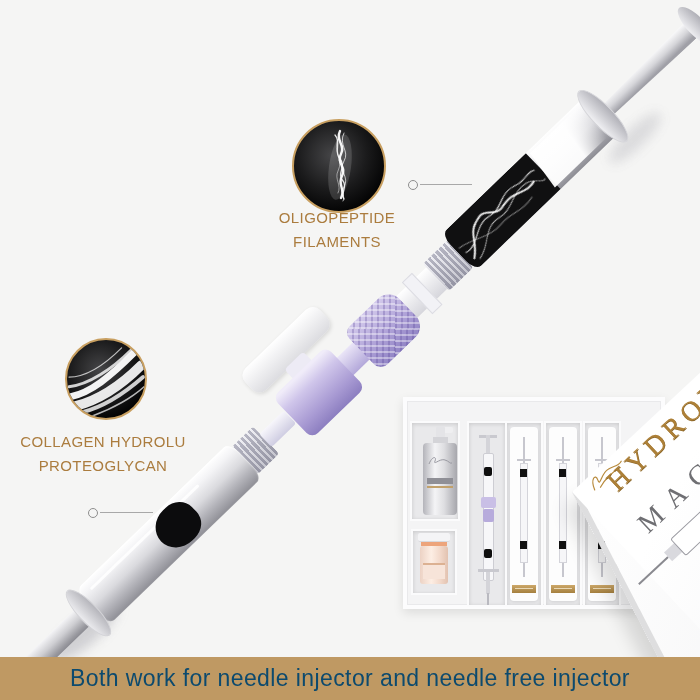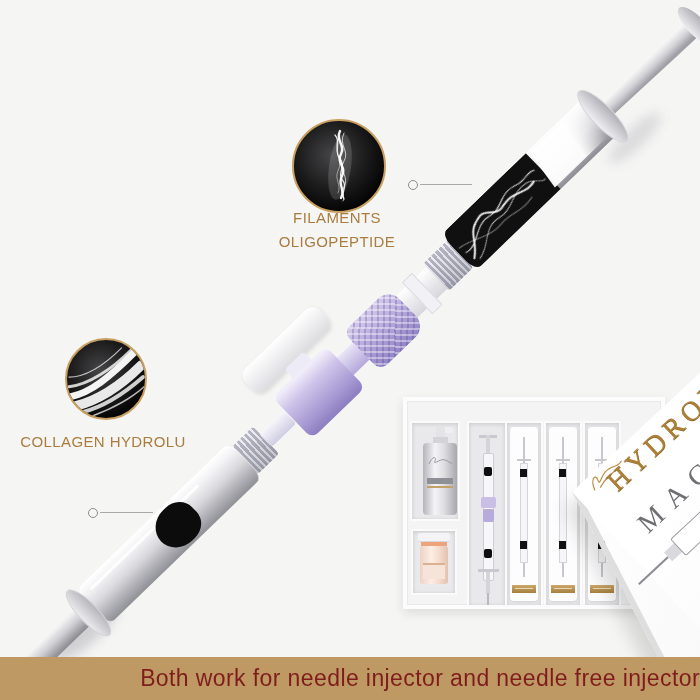--- a/index.html
+++ b/index.html
@@ -125,21 +125,21 @@
   .boxA *{position:absolute;}
   .bx-t1{left:33px;top:6px;font-family:"Liberation Serif",serif;font-size:28px;
         letter-spacing:5px;color:#ad8038;text-shadow:0 1px 0 #8a6527;white-space:nowrap;}
   .bx-t2{left:27px;top:58px;font-family:"Liberation Serif",serif;font-size:28px;
         letter-spacing:11px;color:#6f6f73;white-space:nowrap;}
   .bx-logo{left:14px;top:0px;width:46px;height:20px;}
   .bx-syr{left:-16px;top:92px;width:240px;height:40px;}
 
   
   .banner{position:absolute;left:0;top:657px;width:700px;height:43px;background:#bf9963;z-index:6;
-        color:#7f1d1d;font-size:23px;line-height:43px;text-align:right;letter-spacing:.4px;}
+        color:#0c4a6e;font-size:23px;line-height:43px;text-align:center;letter-spacing:.4px;}
 </style>
 </head>
 <body>
 
 <div class="stage">
 
   <div class="softshadow" style="left:42px;top:620px;width:84px;height:26px;transform:rotate(-40deg);"></div>
   <div class="softshadow" style="left:600px;top:128px;width:70px;height:20px;transform:rotate(-44deg);opacity:.7;"></div>
 
   <div class="rail">
@@ -209,25 +209,26 @@
         <path d="M8 68 C32 62 56 46 76 26" stroke-width="10" opacity="0.9"></path>
         <path d="M2 48 C22 46 46 30 66 10" stroke-width="3" opacity="0.8"></path>
         <path d="M16 74 C40 68 62 52 78 38" stroke-width="4" opacity="0.8"></path>
         <path d="M2 38 C20 38 40 24 56 8" stroke-width="1.2" opacity="0.7"></path>
         <path d="M26 78 C48 70 68 58 79 48" stroke-width="1.5" opacity="0.7"></path>
       </g>
     </svg>
   </div>
 
   <div class="cap-label cap1">
+    <div>OLIGOPEPTIDE</div>
     <div>FILAMENTS</div>
-    <div>OLIGOPEPTIDE</div>
   </div>
   <div class="cap-label cap2">
     <div>COLLAGEN HYDROLU</div>
+    <div>PROTEOGLYCAN</div>
   </div>
 
   <div class="callout-dot" style="left:408px;top:180px;"></div>
   <div class="callout-line" style="left:420px;top:184px;width:52px;"></div>
   <div class="callout-dot" style="left:88px;top:508px;"></div>
   <div class="callout-line" style="left:100px;top:512px;width:53px;"></div>
 
   <div class="tray">
 
     <div class="slot" style="left:3px;top:20px;width:50px;height:100px;">

